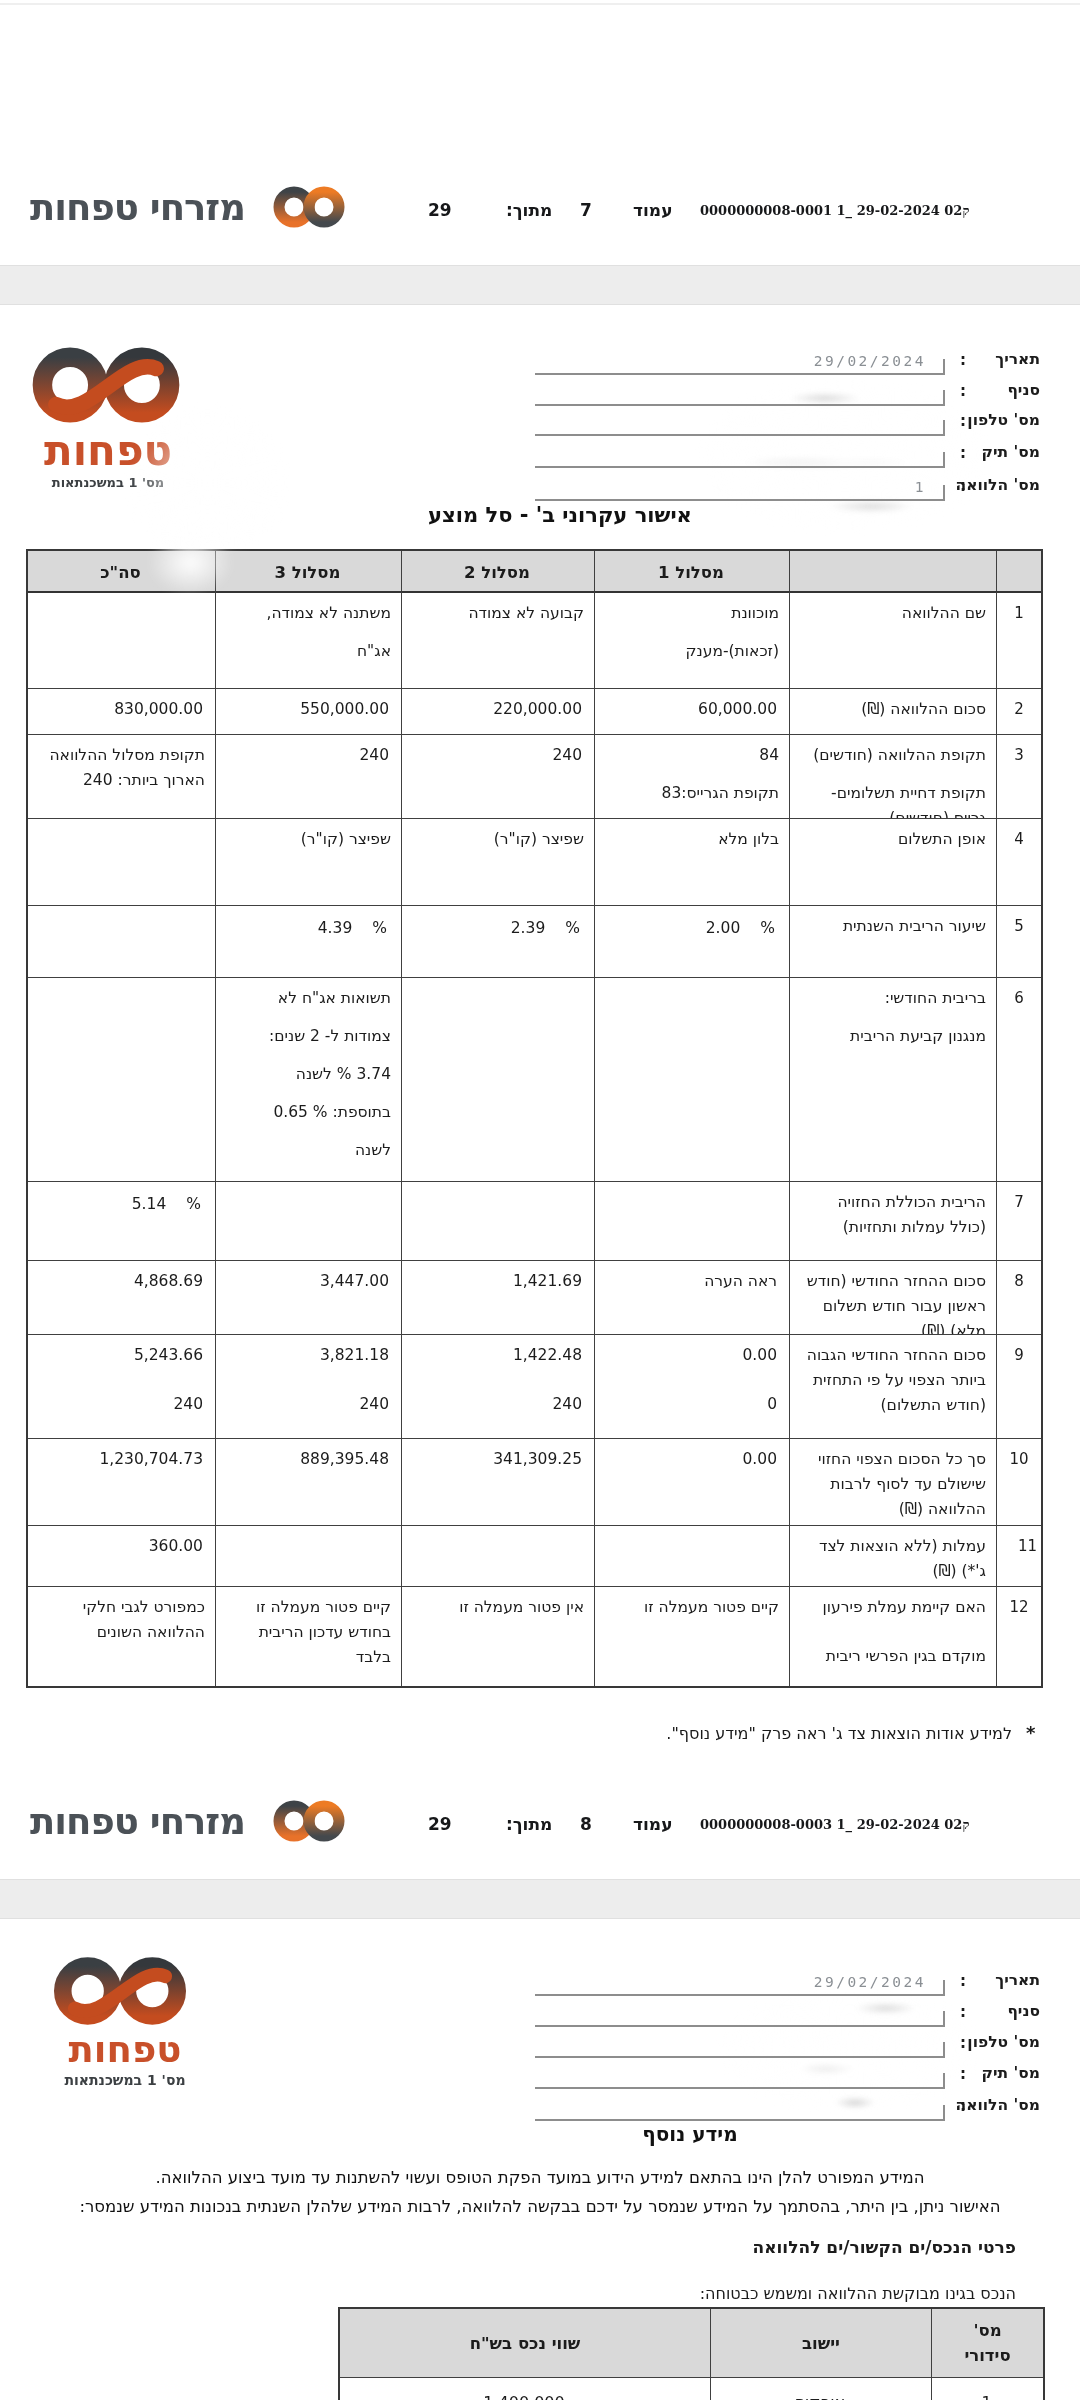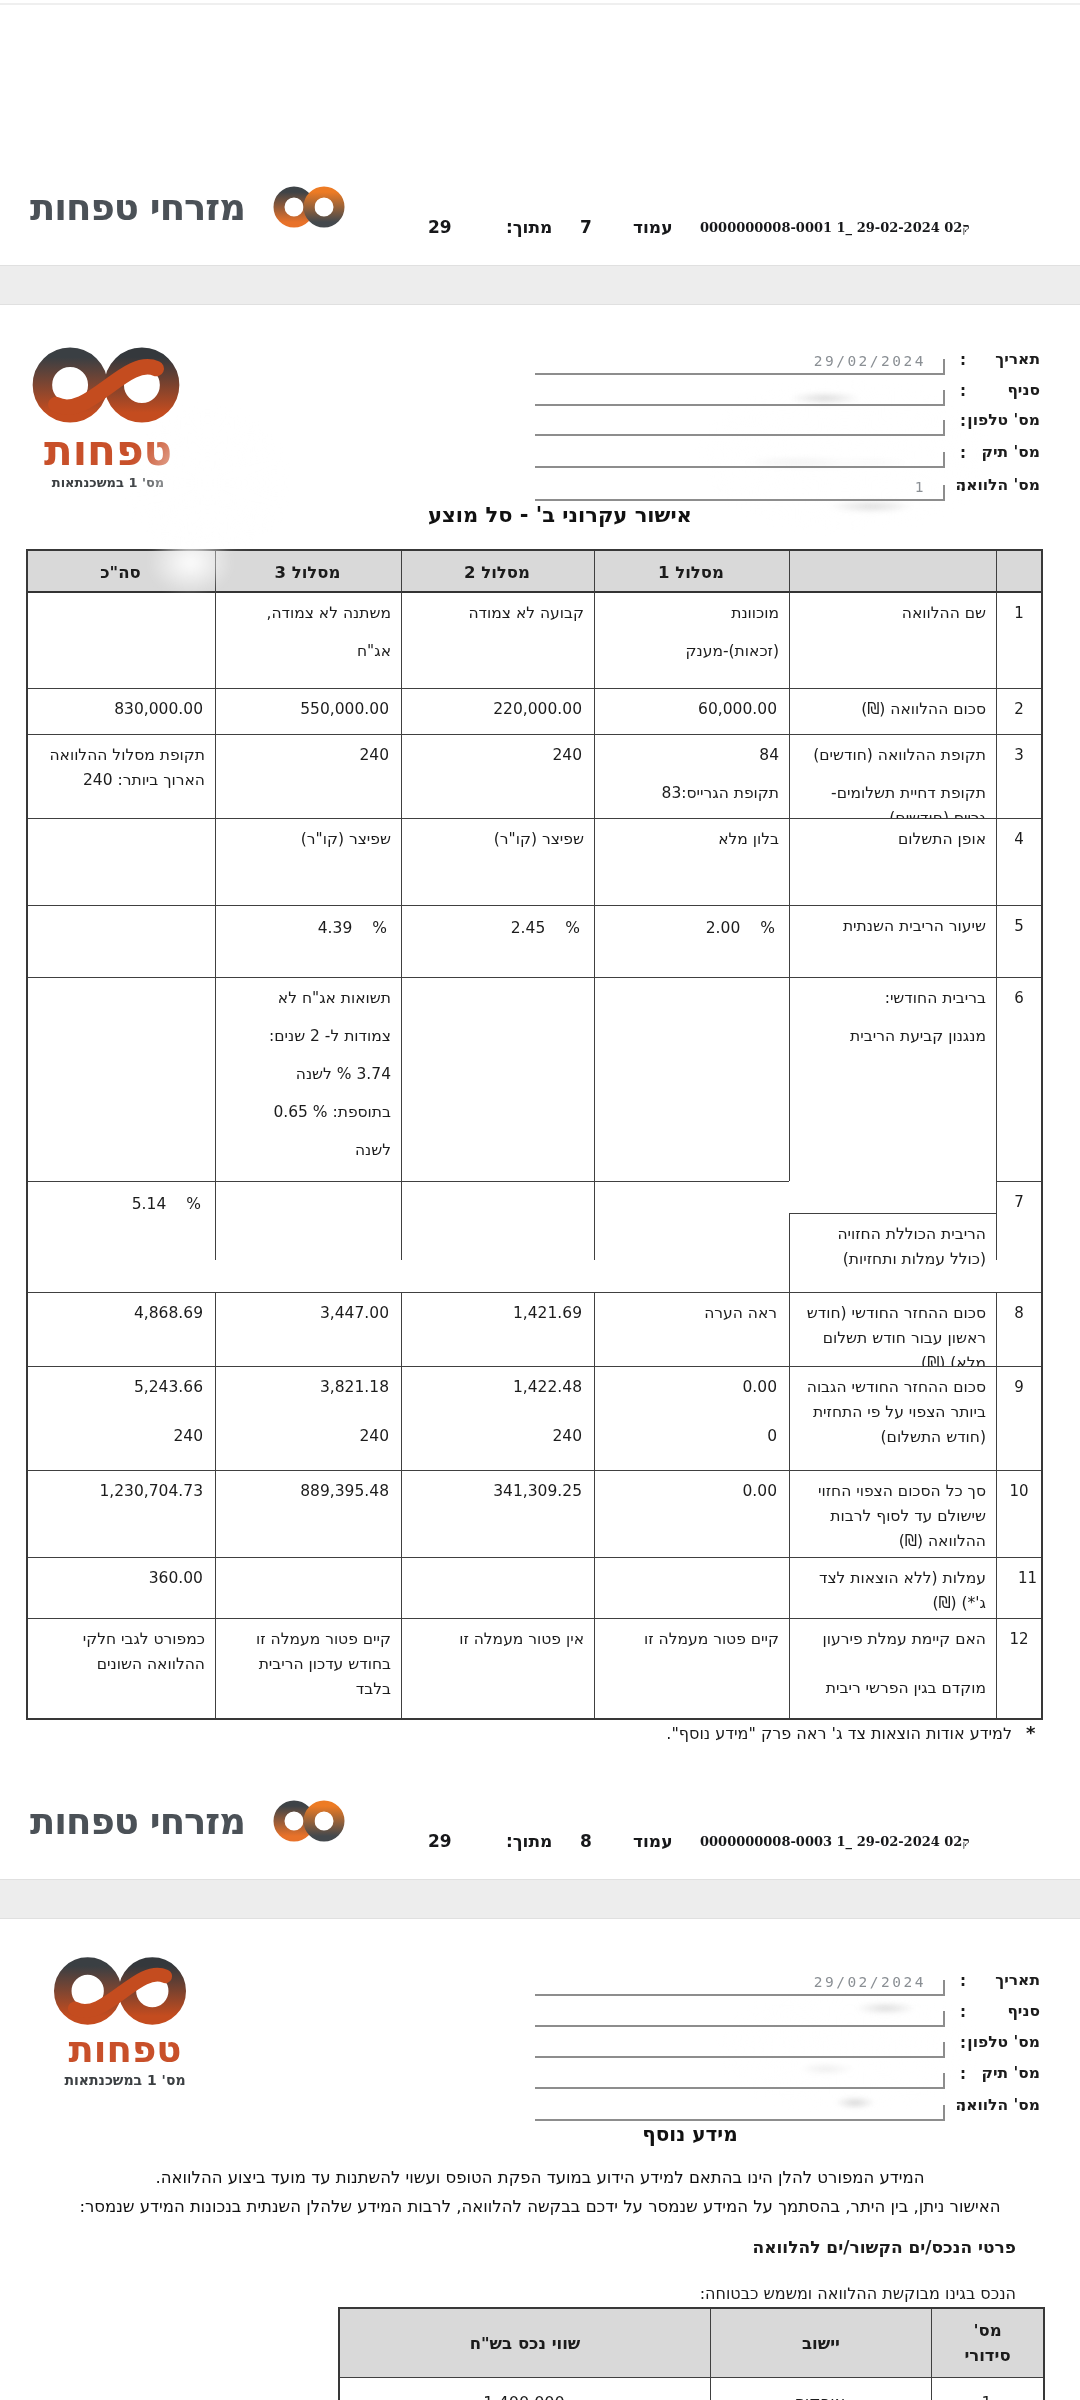--- a/index.html
+++ b/index.html
@@ -4,21 +4,21 @@
 <style>
   html,body{margin:0;padding:0;background:#fff;}
   #screen{position:relative;width:1080px;height:2400px;overflow:hidden;background:#ffffff;
           font-family:"DejaVu Sans",sans-serif;color:#1c1c1c;}
   .topline{position:absolute;left:0;top:3px;width:1080px;height:2px;background:#efefef;}
   
   .pheader{position:absolute;left:0;width:1080px;height:72px;}
   .brand{position:absolute;left:30px;top:18px;font-size:37px;font-weight:bold;color:#4b5157;
          letter-spacing:-1px;direction:rtl;}
   .brandinf{position:absolute;left:272px;top:16px;width:76px;height:46px;}
-  .hi{position:absolute;top:32px;font-size:17px;font-weight:bold;color:#17181a;direction:rtl;margin-top:17px;}
+  .hi{position:absolute;top:32px;font-size:17px;font-weight:bold;color:#17181a;direction:rtl;}
   .docid{font-family:"DejaVu Serif",serif;font-size:13px;letter-spacing:0;top:35px;}
   .band{position:absolute;left:0;width:1080px;height:38px;background:#ededed;
         border-top:1px solid #e0e0e0;border-bottom:1px solid #e0e0e0;}
   
   .sidelogo{position:absolute;z-index:1;}
   .slbrand{font-weight:bold;color:#c8502a;direction:rtl;text-align:center;line-height:1.05;}
   .sltag{font-weight:bold;color:#3c4043;direction:rtl;text-align:center;margin-top:2px;}
   
   .smear{position:absolute;z-index:2;background:radial-gradient(closest-side,rgba(150,150,150,.42),rgba(150,150,150,0));filter:blur(2px);}
   .fog{position:absolute;z-index:3;background:radial-gradient(closest-side,rgba(255,255,255,.97),rgba(255,255,255,0));filter:blur(5px);}
@@ -207,21 +207,21 @@
         <div class="para">בלון מלא</div>
       </div>
       <div class="tcell bl bt" style="height: 87px; padding-left: 41px;">אופן התשלום</div>
       <div class="tcell bl bt numcol" style="height: 87px;">4</div>
       <div class="tcell bt" style="height: 72px;"></div>
       <div class="tcell bl bt ratecell" style="height: 72px;">
         <span>4.39</span>
         <span>%</span>
       </div>
       <div class="tcell bl bt ratecell" style="height: 72px;">
-        <span>2.45</span>
+        <span>2.39</span>
         <span>%</span>
       </div>
       <div class="tcell bl bt ratecell" style="height: 72px;">
         <span>2.00</span>
         <span>%</span>
       </div>
       <div class="tcell bl bt" style="height: 72px;">שיעור הריבית השנתית</div>
       <div class="tcell bl bt numcol" style="height: 72px;">5</div>
       <div class="tcell bt" style="height: 204px;"></div>
       <div class="tcell bl bt" style="height: 204px;">
@@ -238,21 +238,21 @@
         <div class="para">מנגנון קביעת הריבית</div>
       </div>
       <div class="tcell bl bt numcol" style="height: 204px;">6</div>
       <div class="tcell bt ratecell" style="height: 79px;">
         <span>5.14</span>
         <span>%</span>
       </div>
       <div class="tcell bl bt" style="height: 79px;"></div>
       <div class="tcell bl bt" style="height: 79px;"></div>
       <div class="tcell bl bt" style="height: 79px;"></div>
-      <div class="tcell bl bt" style="height: 79px; margin-top: 32px;">הריבית הכוללת החזויה (כולל עמלות ותחזיות)</div>
+      <div class="tcell bl bt" style="height: 79px;">הריבית הכוללת החזויה (כולל עמלות ותחזיות)</div>
       <div class="tcell bl bt numcol" style="height: 79px;">7</div>
       <div class="tcell bt valcell" style="height: 74px;">4,868.69</div>
       <div class="tcell bl bt valcell" style="height: 74px;">3,447.00</div>
       <div class="tcell bl bt valcell" style="height: 74px;">1,421.69</div>
       <div class="tcell bl bt valcell" style="height: 74px;">ראה הערה</div>
       <div class="tcell bl bt" style="height: 74px;">סכום ההחזר החודשי (חודש ראשון עבור חודש תשלום מלא) (₪)</div>
       <div class="tcell bl bt numcol" style="height: 74px;">8</div>
       <div class="tcell bt valcell" style="height: 104px;">
         <div class="vline">5,243.66</div>
         <div class="vline g2">240</div>

